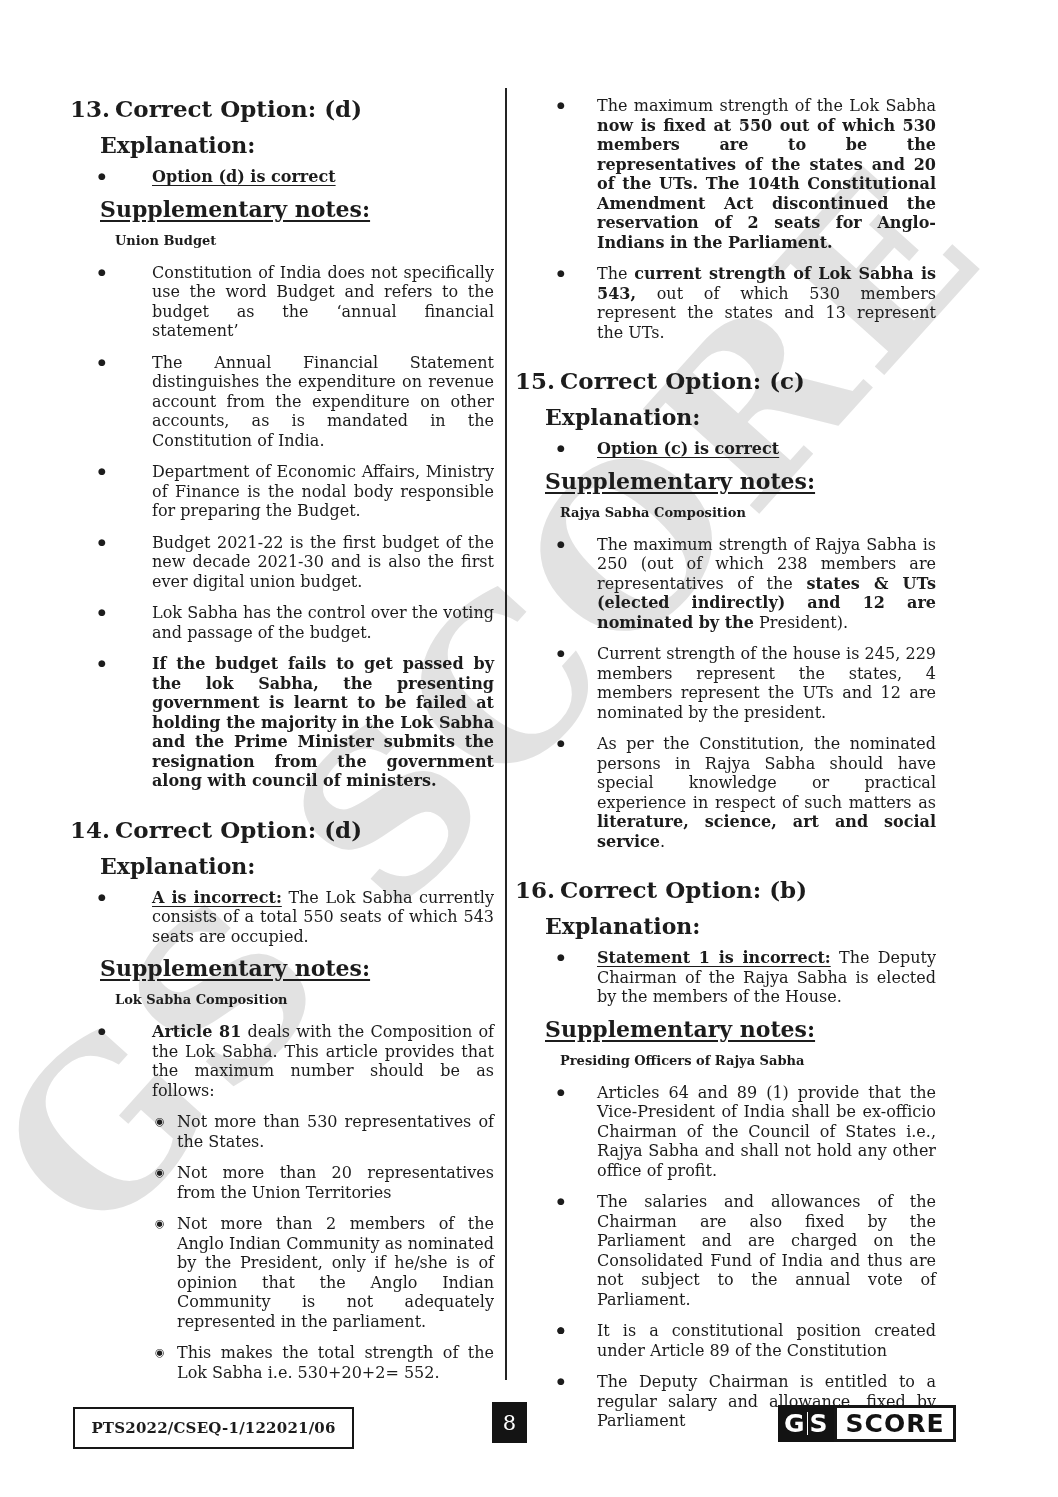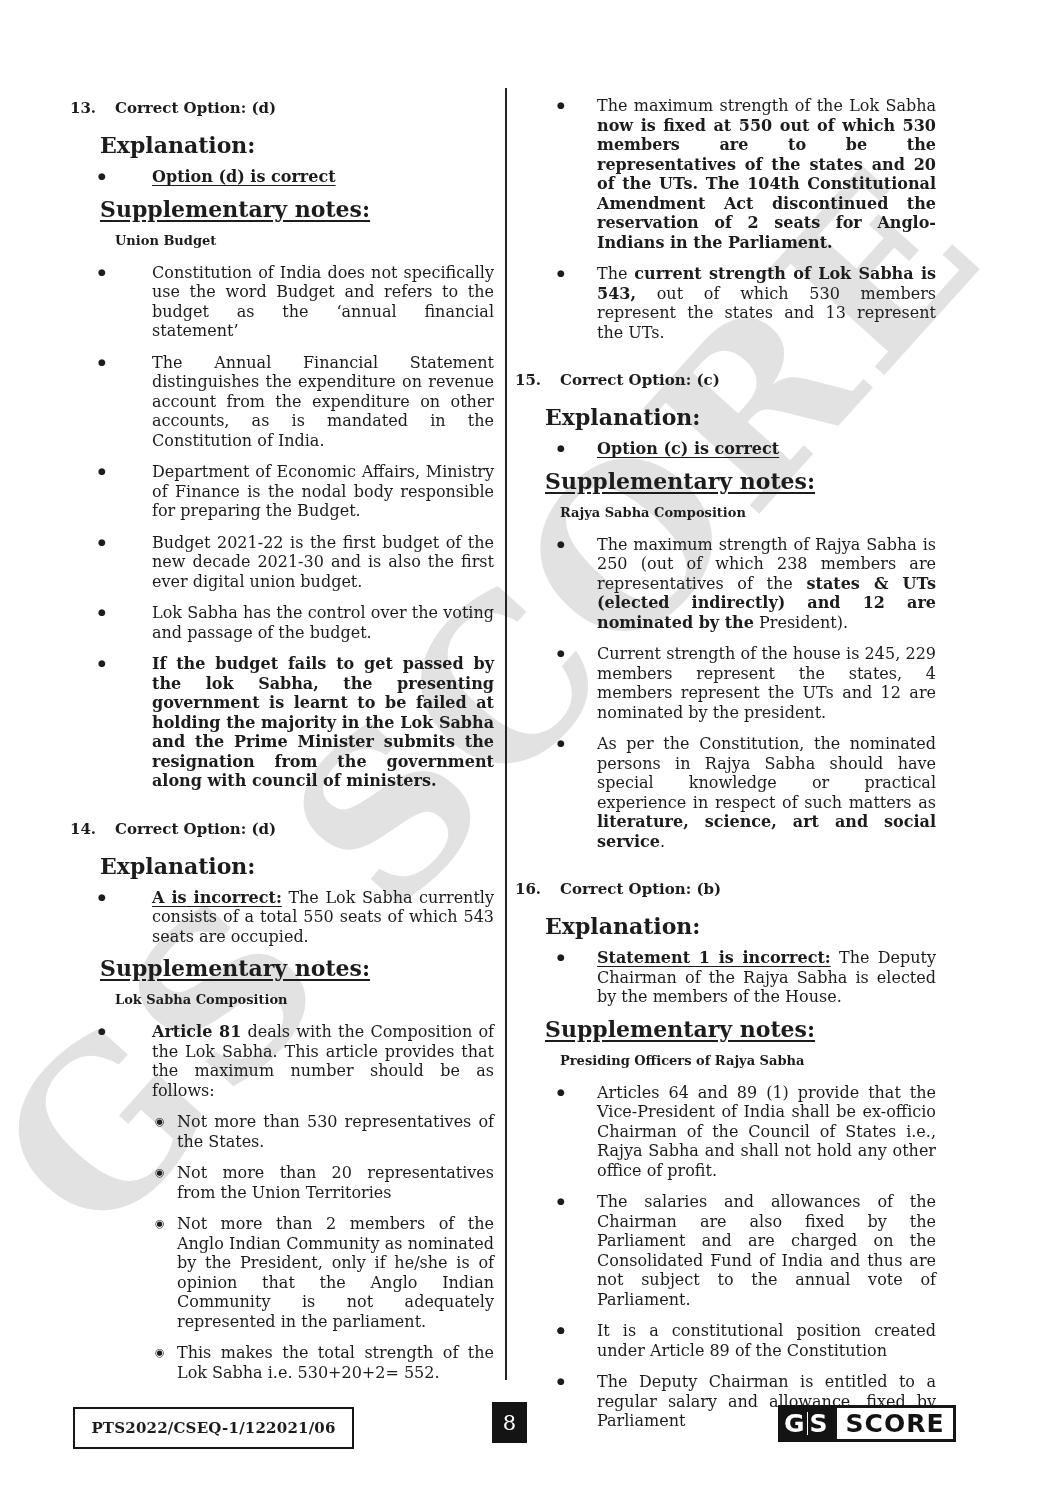--- a/index.html
+++ b/index.html
@@ -13,21 +13,21 @@
     transform:translate(-50%,-50%) rotate(-48deg);
     font-size:215px;font-weight:bold;letter-spacing:8px;
     color:#e2e2e2;white-space:nowrap;z-index:0;
     font-family:"DejaVu Serif",serif;
   }
   .divider{position:absolute;left:505px;top:88px;width:2px;height:1292px;background:#242424;z-index:2;}
   .col{position:absolute;top:96px;z-index:1;}
   .col-left{left:70px;width:424px;}
   .col-right{left:515px;width:421px;}
 
-  .qheading{display:flex;font-weight:bold;font-size:15px;line-height:25px;margin:0 0 14px 0;}
+  .qheading{display:flex;font-weight:bold;font-size:23px;line-height:25px;margin:0 0 14px 0;}
   .qheading .qnum{width:45px;flex:none;}
   .gap-top{margin-top:26px;}
 
   .label{font-size:22px;line-height:20px;margin:0 0 12px 30px;font-weight:bold;}
   .label.u{text-decoration:underline;text-underline-offset:3px;}
   .subhead{font-size:13px;line-height:20px;margin:0 0 12px 45px;font-weight:bold;}
 
   .bullet{font-size:16px;line-height:19.5px;margin:0 0 12px 0;position:relative;
           padding-left:82px;text-align:justify;}
   .bullet .dot{position:absolute;left:28px;top:5px;font-size:9px;line-height:1;

